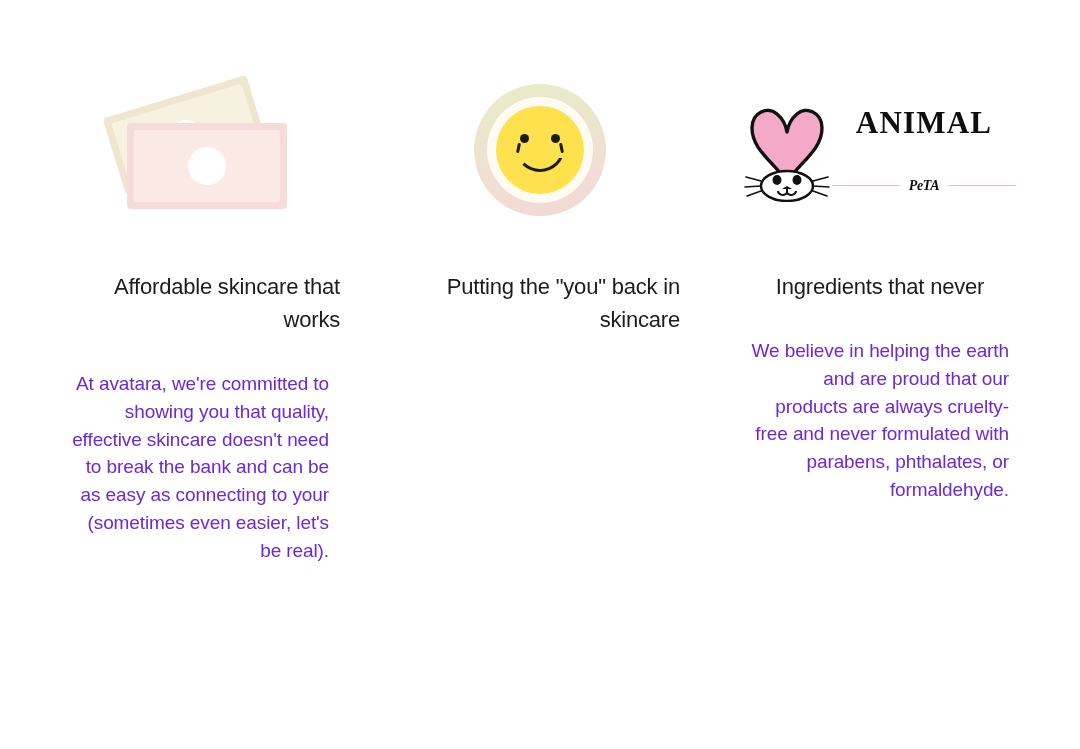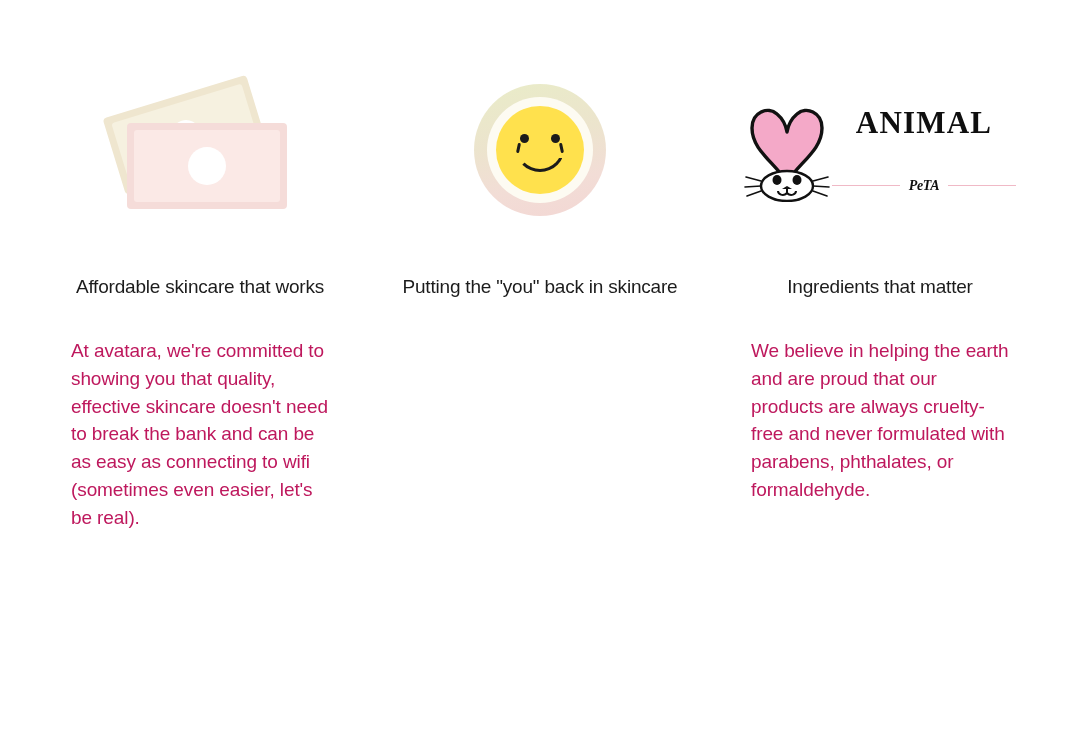--- a/index.html
+++ b/index.html
@@ -37,36 +37,36 @@
   .icon-slot {
     height: 160px;
     width: 100%;
     display: flex;
     align-items: center;
     justify-content: center;
     margin-bottom: 40px;
   }
 
   .feature-heading {
-    font-size: 19px;
+    font-size: 22px;
     line-height: 33px;
     font-weight: 400;
     letter-spacing: -0.2px;
     color: #1c1c1c;
-    text-align: left;
+    text-align: right;
     margin: 0 0 34px 0;
     max-width: 280px;
   }
 
   .feature-body {
     font-size: 19px;
     line-height: 27.8px;
     font-weight: 400;
-    color: #be185d;
-    text-align: left;
+    color: #6d28d9;
+    text-align: right;
     margin: 0;
     max-width: 258px;
     letter-spacing: -0.1px;
   }
 
   
   .money-icon {
     position: relative;
     width: 190px;
     height: 130px;
@@ -249,21 +249,21 @@
           <div class="bill-face"></div>
           <div class="bill-coin"></div>
         </div>
         <div class="bill bill-front">
           <div class="bill-face"></div>
           <div class="bill-coin"></div>
         </div>
       </div>
     </div>
     <h2 class="feature-heading">Affordable skincare that works</h2>
-    <p class="feature-body">At avatara, we're committed to showing you that quality, effective skincare doesn't need to break the bank and can be as easy as connecting to wifi (sometimes even easier, let's be real).</p>
+    <p class="feature-body">At avatara, we're committed to showing you that quality, effective skincare doesn't need to break the bank and can be as easy as connecting to your (sometimes even easier, let's be real).</p>
   </div>
 
   <div class="feature-col">
     <div class="icon-slot">
       <div class="smiley-icon">
         <div class="smiley-ring">
           <div class="smiley-face">
             <div class="smiley-eye left"></div>
             <div class="smiley-eye right"></div>
             <div class="smiley-mouth"></div>
@@ -291,17 +291,17 @@
         <div class="peta-words">
           <div class="peta-line1">ANIMAL</div>
           <div class="peta-rule">
             <span class="line"></span>
             <span class="peta-mark">PeTA</span>
             <span class="line"></span>
           </div>
         </div>
       </div>
     </div>
-    <h2 class="feature-heading">Ingredients that matter</h2>
+    <h2 class="feature-heading">Ingredients that never</h2>
     <p class="feature-body">We believe in helping the earth and are proud that our products are always cruelty-free and never formulated with parabens, phthalates, or formaldehyde.</p>
   </div>
 
 </div>
 
 </body></html>

